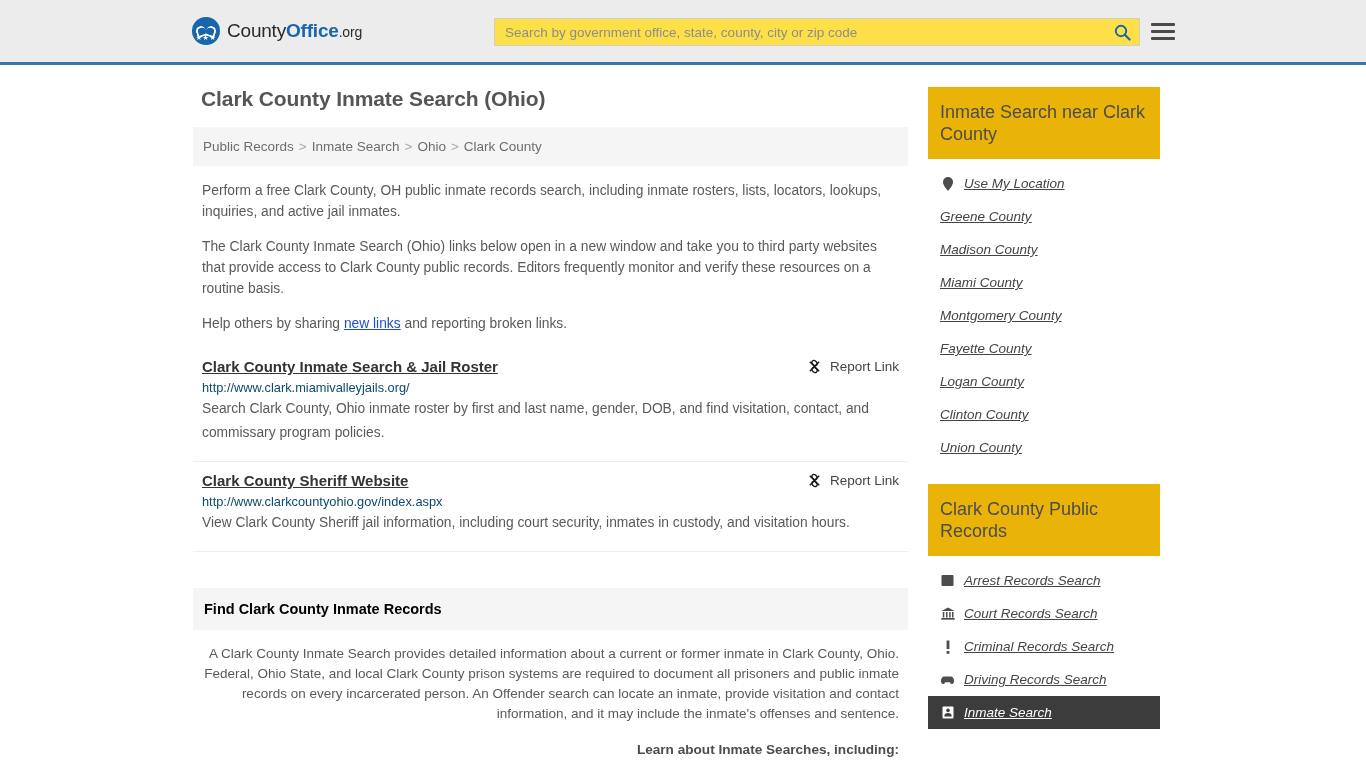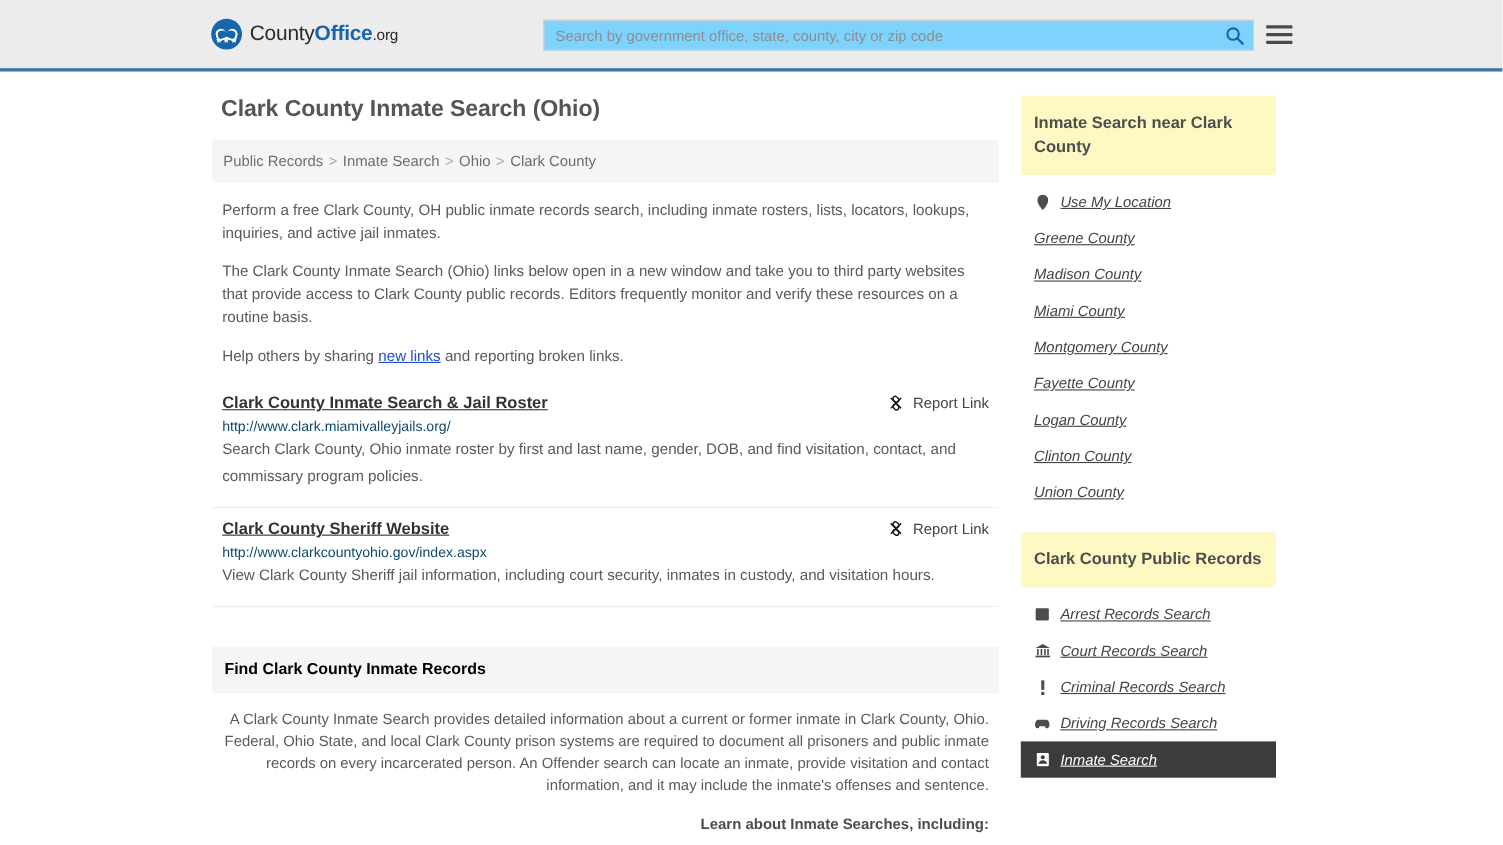--- a/index.html
+++ b/index.html
@@ -83,21 +83,21 @@
   }
   .logo-text .office { color: #1765ad; font-weight: bold; }
   .logo-text .org { font-size: 14px; color: #2b2b2b; }
 
   .search-wrap {
     position: absolute;
     left: 494px;
     top: 18px;
     width: 646px;
     height: 28px;
-    background: #7dd3fc;
+    background: #fde047;
     border: 1px solid #cfcfcf;
     display: flex;
     align-items: center;
     justify-content: flex-end;
   }
   .search-input {
     flex: 1;
     height: 26px;
     border: none;
     outline: none;
@@ -244,24 +244,24 @@
   .section-body .lead-bold {
     font-weight: bold;
     color: #4d4d4d;
     font-size: 13.6px;
     margin-bottom: 10px;
   }
 
   
   .side-box { margin-bottom: 20px; }
   .side-head {
-    background: #fef9c3;
+    background: #eab308;
     padding: 14px 12px;
-    font-size: 15px;
-    font-weight: bold;
+    font-size: 18px;
+    font-weight: normal;
     color: #4d4d4d;
     line-height: 22px;
   }
   .side-list { padding: 8px 0 0 0; }
   .side-item {
     display: flex;
     align-items: flex-start;
     gap: 9px;
     padding: 9px 12px;
     font-size: 13.5px;

